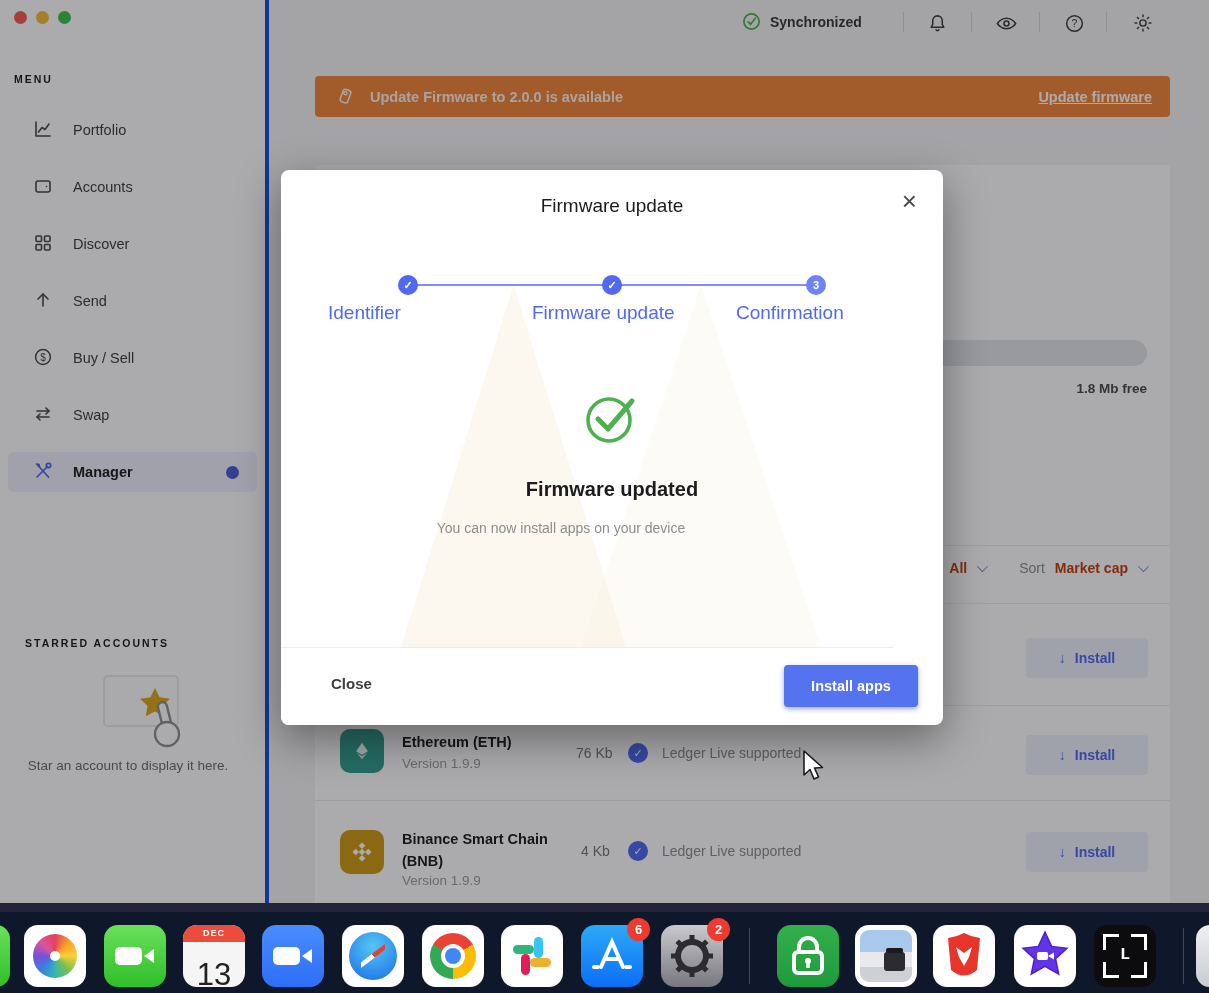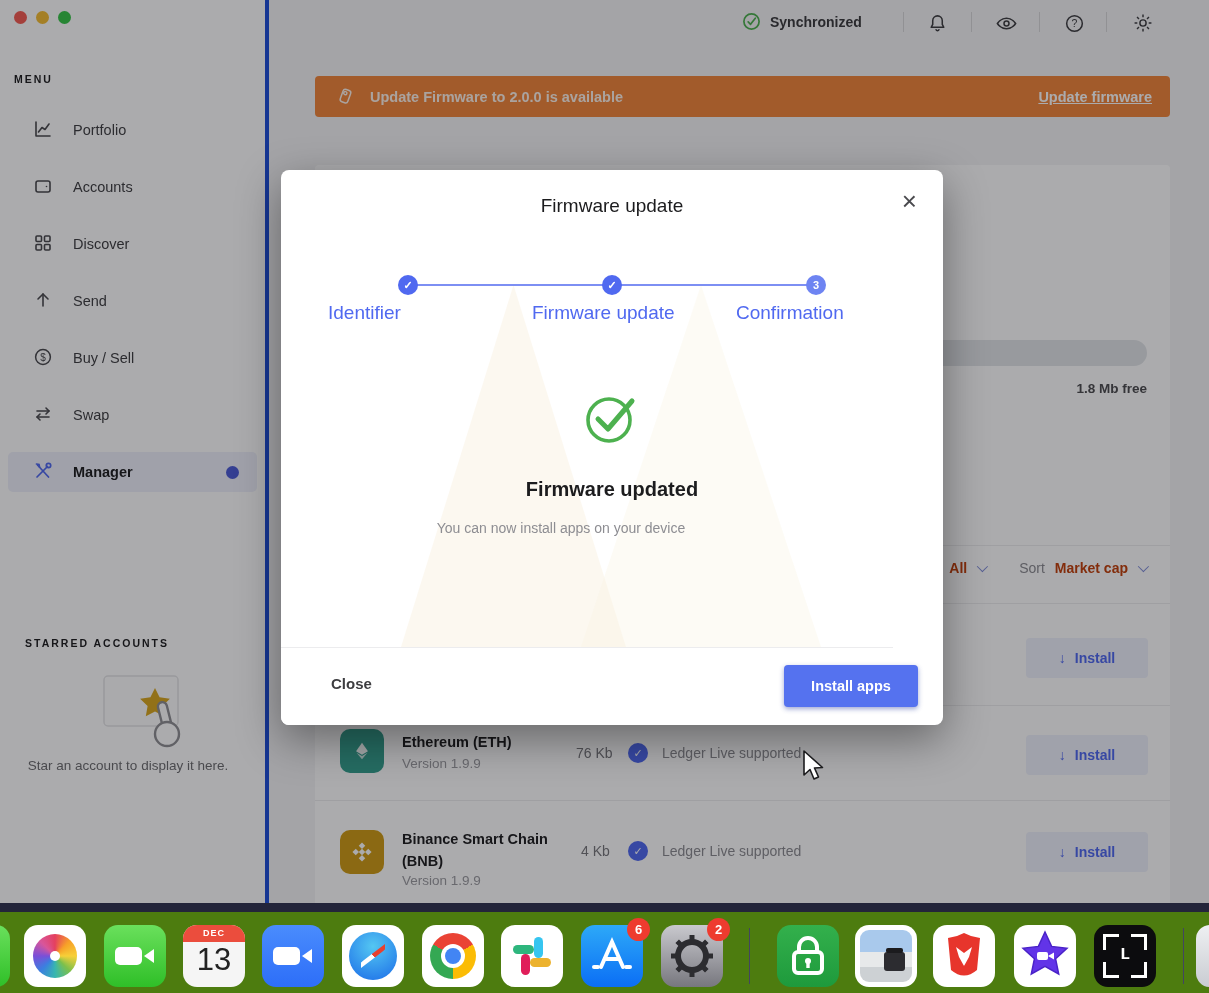--- a/index.html
+++ b/index.html
@@ -52,29 +52,29 @@
   .result-title{position:absolute;left:0;top:308px;width:662px;text-align:center;font-size:20px;font-weight:bold;color:#1c1c1e;z-index:1;}
   .result-sub{position:absolute;left:0;top:350px;width:560px;text-align:center;font-size:14px;color:#8d8d92;z-index:1;}
   .modal-footer{position:absolute;left:0;top:477px;width:612px;height:78px;border-top:1px solid #ececee;background:#fff;z-index:1;}
   .close-btn{position:absolute;left:50px;top:27px;font-size:15px;font-weight:bold;color:#3d3d40;}
   .primary-btn{position:absolute;left:503px;top:17px;width:134px;height:42px;border-radius:4px;background:#5572ef;box-shadow:0 2px 5px rgba(40,60,160,.45);color:#fff;font-size:14.5px;font-weight:bold;display:flex;align-items:center;justify-content:center;}
   
   .star-illu{position:absolute;left:98px;top:668px;}
   
   .cursor{position:absolute;left:802px;top:750px;z-index:90;}
   
-  .desktop{position:absolute;left:0;top:903px;width:1209px;height:90px;background:#4d7c0f;z-index:60;}
+  .desktop{position:absolute;left:0;top:903px;width:1209px;height:90px;background:#0f172a;z-index:60;}
   .desktop-edge{position:absolute;left:0;top:0;width:1209px;height:9px;background:#23243a;}
   .dk{position:absolute;top:22px;width:62px;height:62px;border-radius:14px;}
   .dk-sep{position:absolute;top:25px;width:1px;height:56px;background:#434560;}
   .badge{position:absolute;right:-7px;top:-7px;width:23px;height:23px;border-radius:50%;background:#ee3b2f;color:#fff;font-size:13px;font-weight:bold;display:flex;align-items:center;justify-content:center;}
   .cam-body{position:absolute;left:11px;top:22px;width:27px;height:18px;border-radius:5px;background:#fff;}
   .cam-lens{position:absolute;left:40px;top:24px;width:0;height:0;border-top:7px solid transparent;border-bottom:7px solid transparent;border-right:10px solid #fff;}
   .cal-head{position:absolute;left:0;top:0;width:62px;height:17px;border-radius:14px 14px 0 0;background:#eb4d3d;color:#fff;font-size:9px;font-weight:bold;letter-spacing:1px;text-align:center;line-height:17px;}
-  .cal-day{position:absolute;left:0;top:17px;width:62px;text-align:center;font-size:31px;font-weight:300;color:#222;}
+  .cal-day{position:absolute;left:0;top:32px;width:62px;text-align:center;font-size:31px;font-weight:300;color:#222;}
   .flower{position:absolute;left:9px;top:9px;width:44px;height:44px;border-radius:50%;background:conic-gradient(#e4405f,#f7a128,#f7d038,#7cc04c,#37b6b0,#3b7fe0,#7a4fd8,#d8569b,#e4405f);}
   .flower:after{content:"";position:absolute;left:17px;top:17px;width:10px;height:10px;border-radius:50%;background:#fff;}
   .chrome-ball{position:absolute;left:8px;top:8px;width:46px;height:46px;border-radius:50%;background:conic-gradient(from -60deg,#ea4335 0 120deg,#fbbc05 120deg 240deg,#34a853 240deg 360deg);}
   .chrome-ball:before{content:"";position:absolute;left:11px;top:11px;width:24px;height:24px;border-radius:50%;background:#fff;}
   .chrome-ball:after{content:"";position:absolute;left:15px;top:15px;width:16px;height:16px;border-radius:50%;background:#4285f4;}
   .safari-ball{position:absolute;left:7px;top:7px;width:48px;height:48px;border-radius:50%;background:radial-gradient(circle at 50% 30%,#54c7f2,#1b6ce8);}
   .needle{position:absolute;left:14px;top:27px;width:34px;height:8px;transform:rotate(-45deg);clip-path:polygon(0 50%,12% 0,100% 50%,88% 100%);background:linear-gradient(90deg,#fff 0 50%,#e8402f 50% 100%);}
   .limg{position:absolute;left:5px;top:5px;width:52px;height:52px;border-radius:9px;overflow:hidden;background:linear-gradient(#a9c9ec 0 42%,#e7e9ea 42% 72%,#cdd1d4 72% 100%);}
   .jar{position:absolute;left:24px;top:22px;width:21px;height:19px;border-radius:3px;background:#2c2c30;}
   .jar:before{content:"";position:absolute;left:2px;top:-4px;width:17px;height:5px;border-radius:2px;background:#1b1b1e;}

